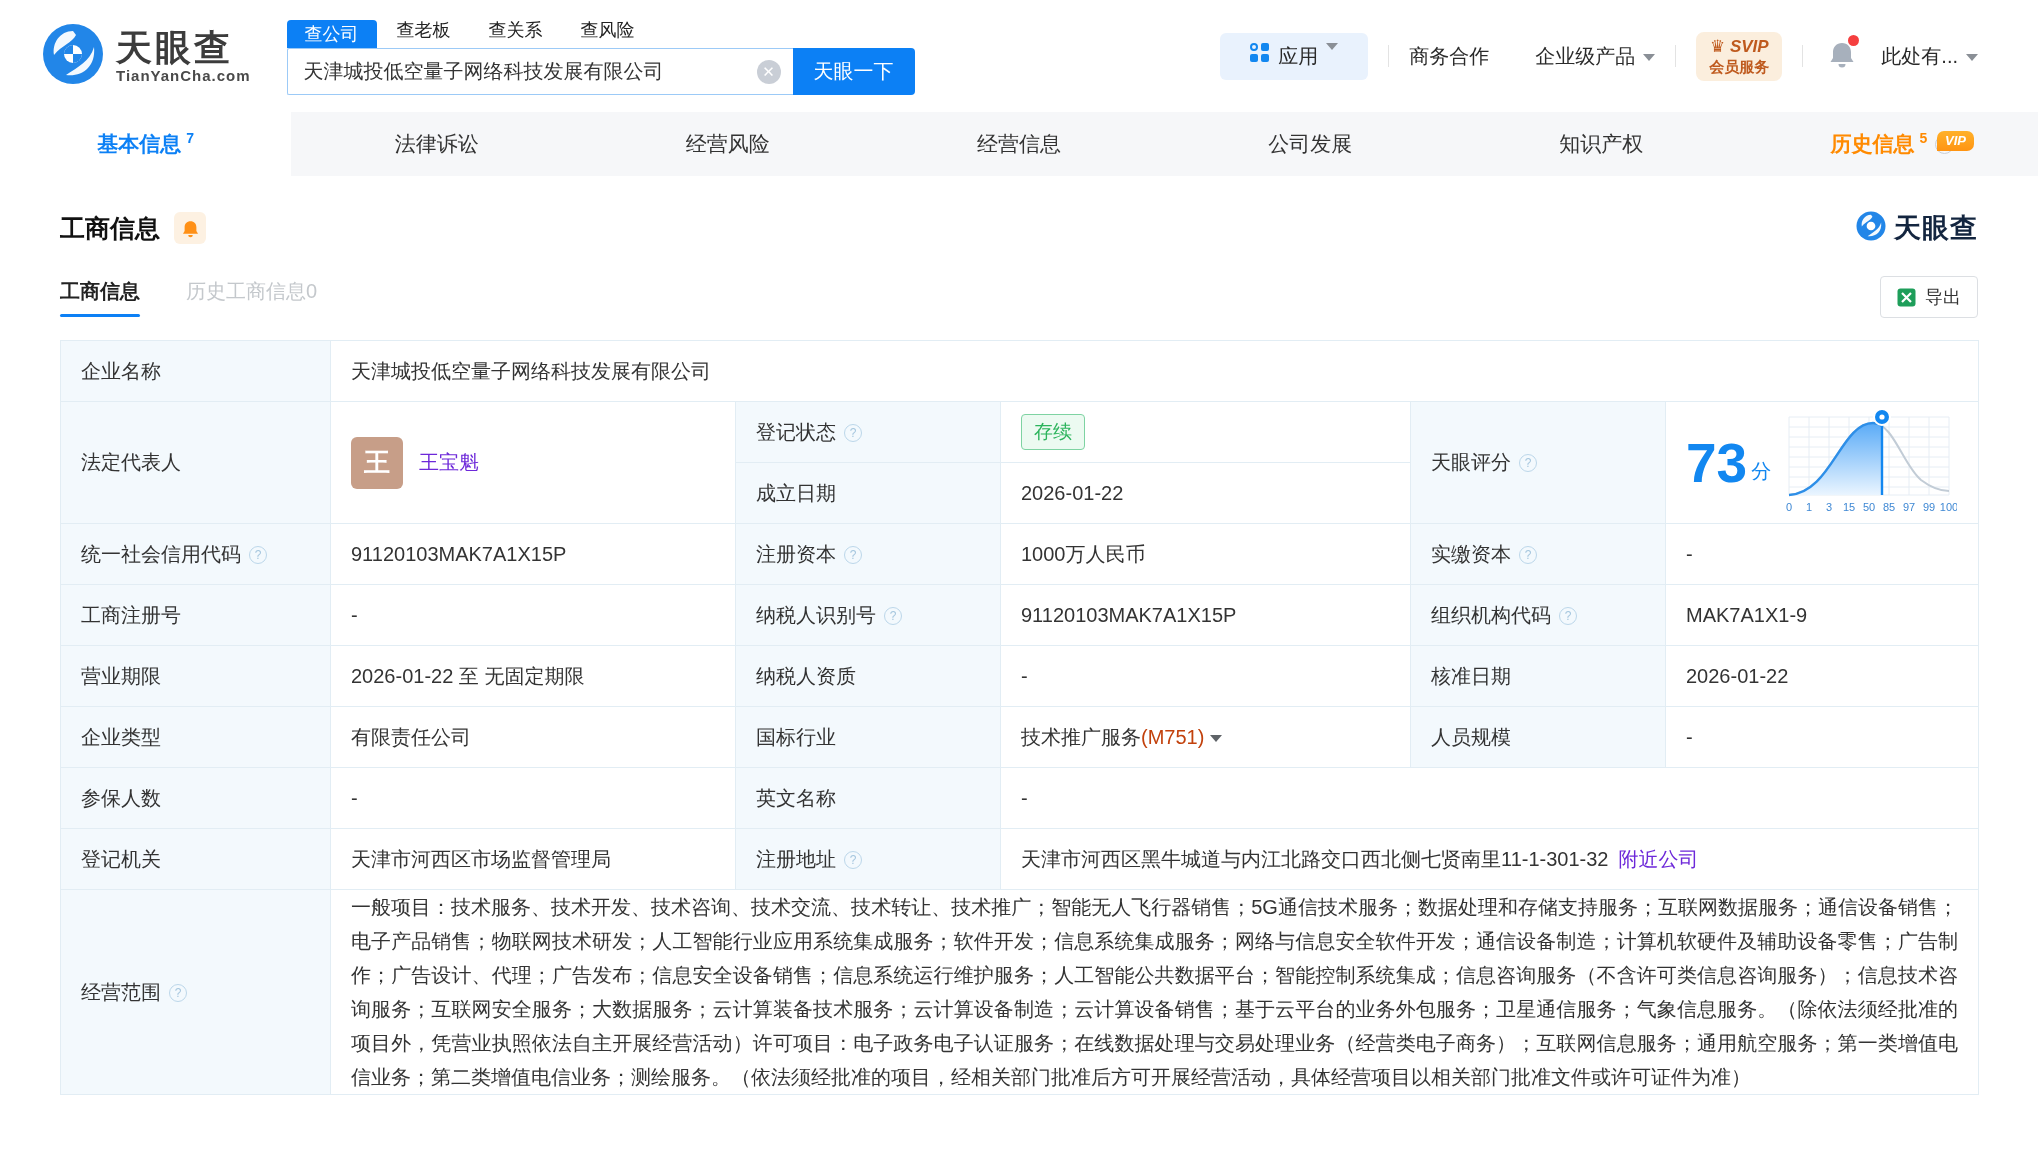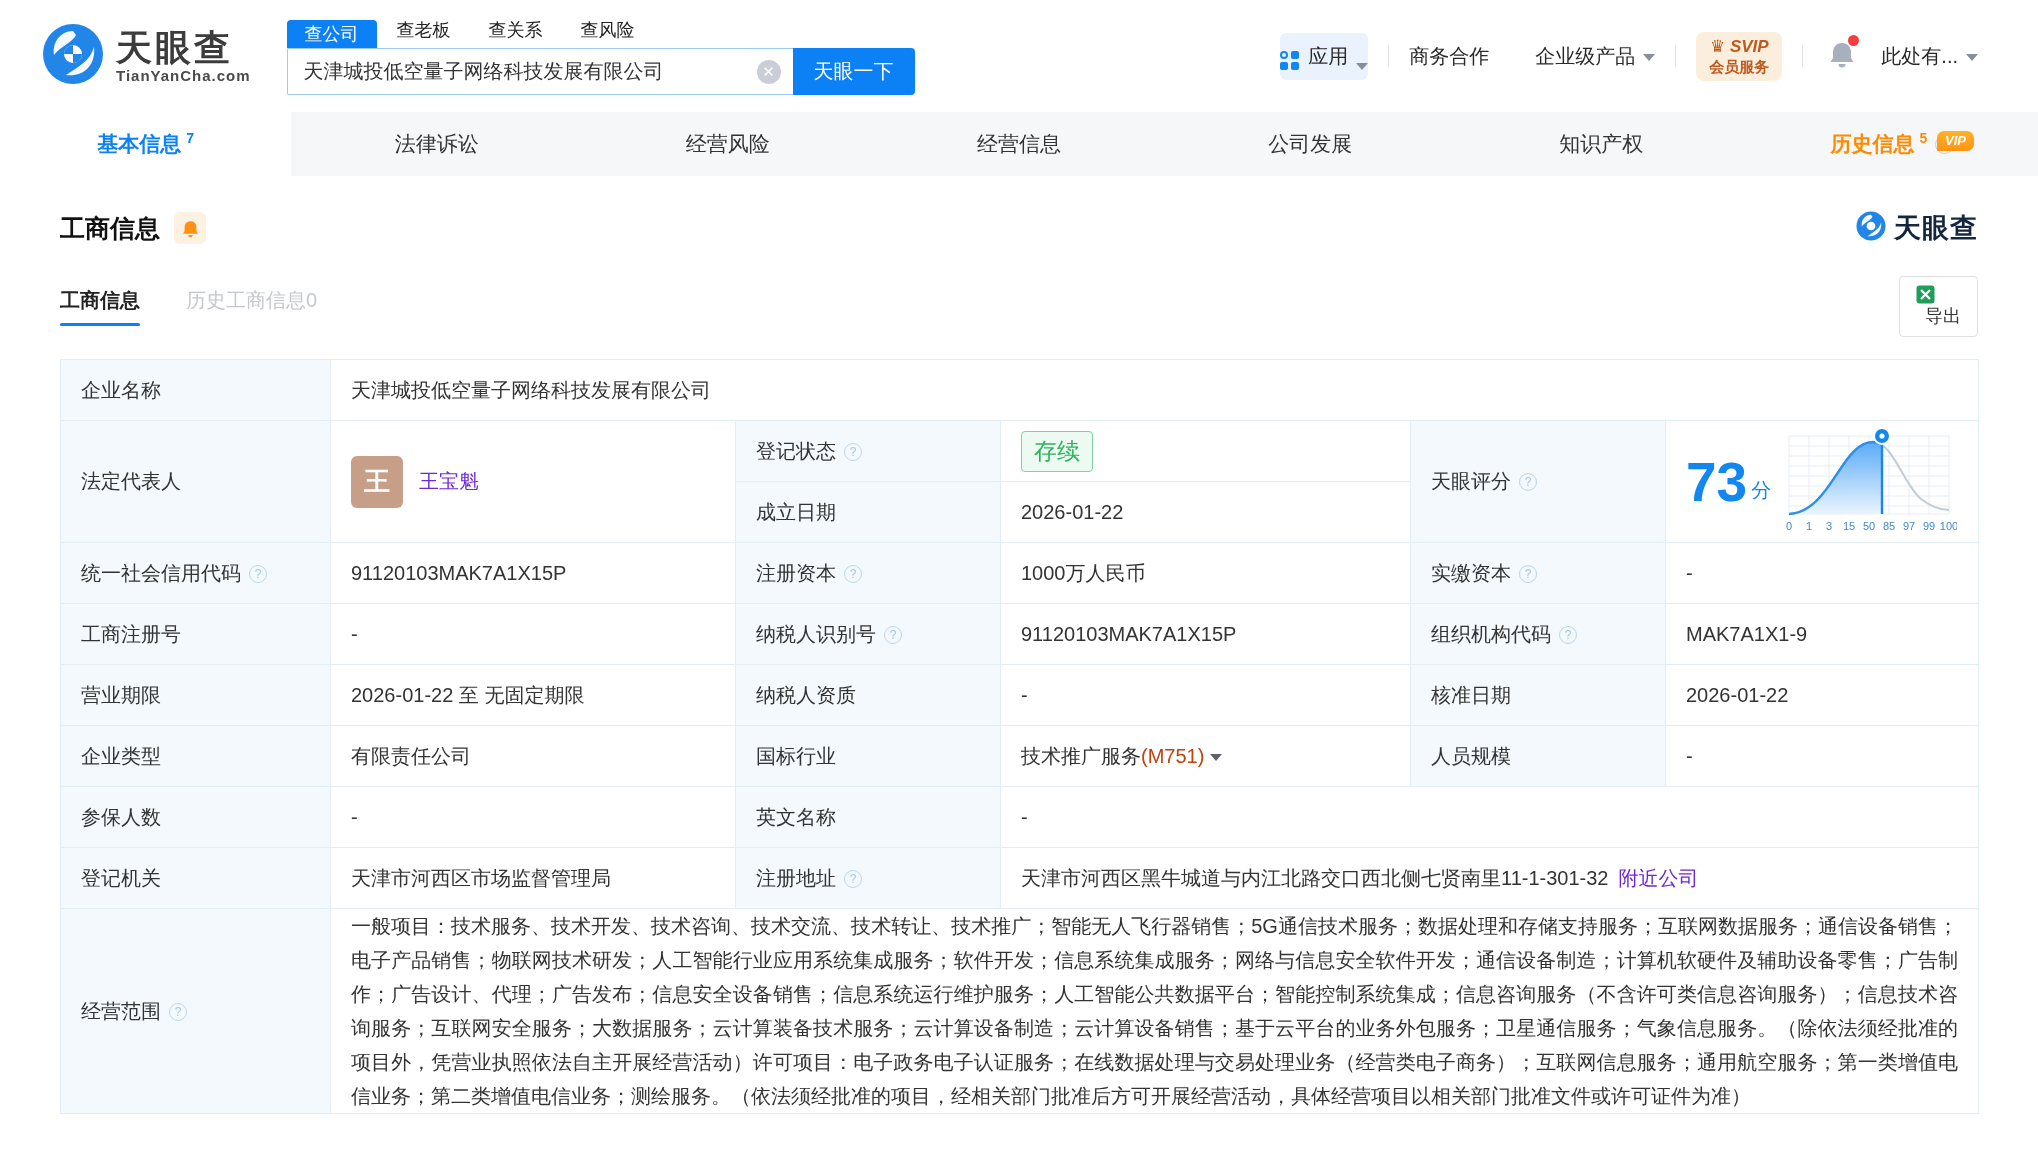--- a/index.html
+++ b/index.html
@@ -19,21 +19,21 @@
   .search { margin-left:36px; align-self:flex-start; margin-top:8px; }
   .stabs { display:flex; align-items:flex-end; height:40px; }
   .stab { font-size:18px; color:#222; margin-right:38px; padding:6px 0; cursor:pointer; }
   .stab.active { background:#0c80f5; color:#fff; padding:2px 18px; border-radius:4px 4px 0 0; margin-right:20px; }
   .sbox { display:flex; }
   .sinput-wrap { position:relative; }
   .sinput { width:506px; height:47px; border:1px solid #9ccaf7; border-right:none; border-radius:2px 0 0 2px; padding:0 46px 0 16px; font-size:20px; color:#333; outline:none; font-family:inherit; }
   .sclear { position:absolute; right:12px; top:12px; width:24px; height:24px; border-radius:50%; background:#c9ced6; color:#fff; font-size:15px; line-height:24px; text-align:center; cursor:pointer; }
   .sbtn { width:122px; height:47px; background:#0c80f5; color:#fff; font-size:20px; border:none; border-radius:0 4px 4px 0; cursor:pointer; font-family:inherit; }
   .hnav { margin-left:auto; display:flex; align-items:center; }
-  .chip-apps { background:#e9f2fd; border-radius:6px; padding:10px 0; display:flex; align-items:flex-end; cursor:pointer; }
+  .chip-apps { background:#e9f2fd; border-radius:6px; padding:10px 30px; display:flex; align-items:flex-start; cursor:pointer; }
   .grid-ic { width:19px; height:19px; position:relative; margin-right:9px; }
   .grid-ic i { position:absolute; width:8px; height:8px; background:#1287f0; border-radius:2px; }
   .grid-ic i.tl { left:0; top:0; background:transparent; border:2px solid #1287f0; width:8px; height:8px; border-radius:50%; }
   .grid-ic i.tr { right:0; top:0; } .grid-ic i.bl { left:0; bottom:0; } .grid-ic i.br { right:0; bottom:0; }
   .caret { display:inline-block; width:0; height:0; border-left:6px solid transparent; border-right:6px solid transparent; border-top:7px solid #8a8f96; margin-left:8px; vertical-align:middle; }
   .hdiv { width:1px; height:22px; background:#e3e3e3; margin:0 20px; }
   .hitem { font-size:20px; color:#2a2a2a; cursor:pointer; white-space:nowrap; }
   .hitem + .hitem { margin-left:46px; }
   .svip { background:#fbeedd; border-radius:8px; padding:5px 13px; text-align:center; color:#bf5a1e; cursor:pointer; }
   .svip .s1 { font-size:17px; font-weight:bold; font-style:italic; line-height:20px; }
@@ -53,29 +53,29 @@
   .card-head { display:flex; align-items:center; margin-top:34px; }
   .card-title { font-size:25px; font-weight:bold; color:#111; }
   .bell-chip { width:32px; height:32px; background:#fdf1e2; border-radius:6px; margin-left:14px; display:flex; align-items:center; justify-content:center; cursor:pointer; }
   .wm { margin-left:auto; display:flex; align-items:center; }
   .wm-txt { font-size:27px; font-weight:bold; color:#13253f; margin-left:8px; letter-spacing:1px; }
   .subtabs { display:flex; align-items:center; margin-top:30px; }
   .subtab { font-size:20px; cursor:pointer; position:relative; padding-bottom:12px; }
   .subtab.active { color:#222; font-weight:bold; }
   .subtab.active:after { content:""; position:absolute; left:0; right:0; bottom:0; height:3px; background:#0c80f5; border-radius:2px; }
   .subtab.ghost { color:#c4c8cc; margin-left:46px; }
-  .export { margin-left:auto; border:1px solid #dcdfe3; border-radius:4px; padding:8px 16px; display:flex; background:#fff; cursor:pointer;flex-direction:column; }
+  .export { margin-left:auto; border:1px solid #dcdfe3; border-radius:4px; padding:8px 16px; display:flex; align-items:center; background:#fff; cursor:pointer; }
   .export span { font-size:18px; color:#333; margin-left:9px; }
   
   table.info { width:1918px; border-collapse:collapse; table-layout:fixed; margin-top:22px; }
   table.info td { border:1px solid #e2edf4; font-size:20px; color:#333; padding:0 20px; height:61px; }
   td.lbl { background:#f3f9fd; }
   td.val { background:#fff; }
   .q { display:inline-block; width:18px; height:18px; border:1px solid #bcd7ea; border-radius:50%; color:#a5c6de; font-size:12px; line-height:16px; text-align:center; margin-left:8px; vertical-align:2px; cursor:pointer; }
-  .badge-ok { display:inline-block; border:1px solid #7ed3a2; background:#ecfaf1; color:#2cb45c; border-radius:4px; padding:4px 12px; font-size:23px; }
+  .badge-ok { display:inline-block; border:1px solid #7ed3a2; background:#ecfaf1; color:#2cb45c; border-radius:4px; padding:4px 12px; font-size:19px; }
   .rep { display:flex; align-items:center; }
   .avatar { width:52px; height:52px; border-radius:6px; background:#c79e88; color:#fff; font-size:26px; font-weight:bold; display:flex; align-items:center; justify-content:center; margin-right:16px; cursor:pointer; }
   a.blue, .blue-link { color:#6d28d9; text-decoration:none; cursor:pointer;text-align:right; }
   .score-cell { display:flex; align-items:center; }
   .score-num { font-size:55px; font-weight:bold; color:#1287f0; line-height:48px; }
   .score-unit { font-size:20px; color:#1287f0; margin:18px 10px 0 4px; }
   .ind-code { color:#c2410c; }
   .ind-caret { display:inline-block; width:0; height:0; border-left:6px solid transparent; border-right:6px solid transparent; border-top:7px solid #5f6368; margin-left:6px; vertical-align:middle; }
   td.scope-cell { padding:18px 22px; line-height:34px; text-align:justify; }
   .nearby { margin-left:10px; }

